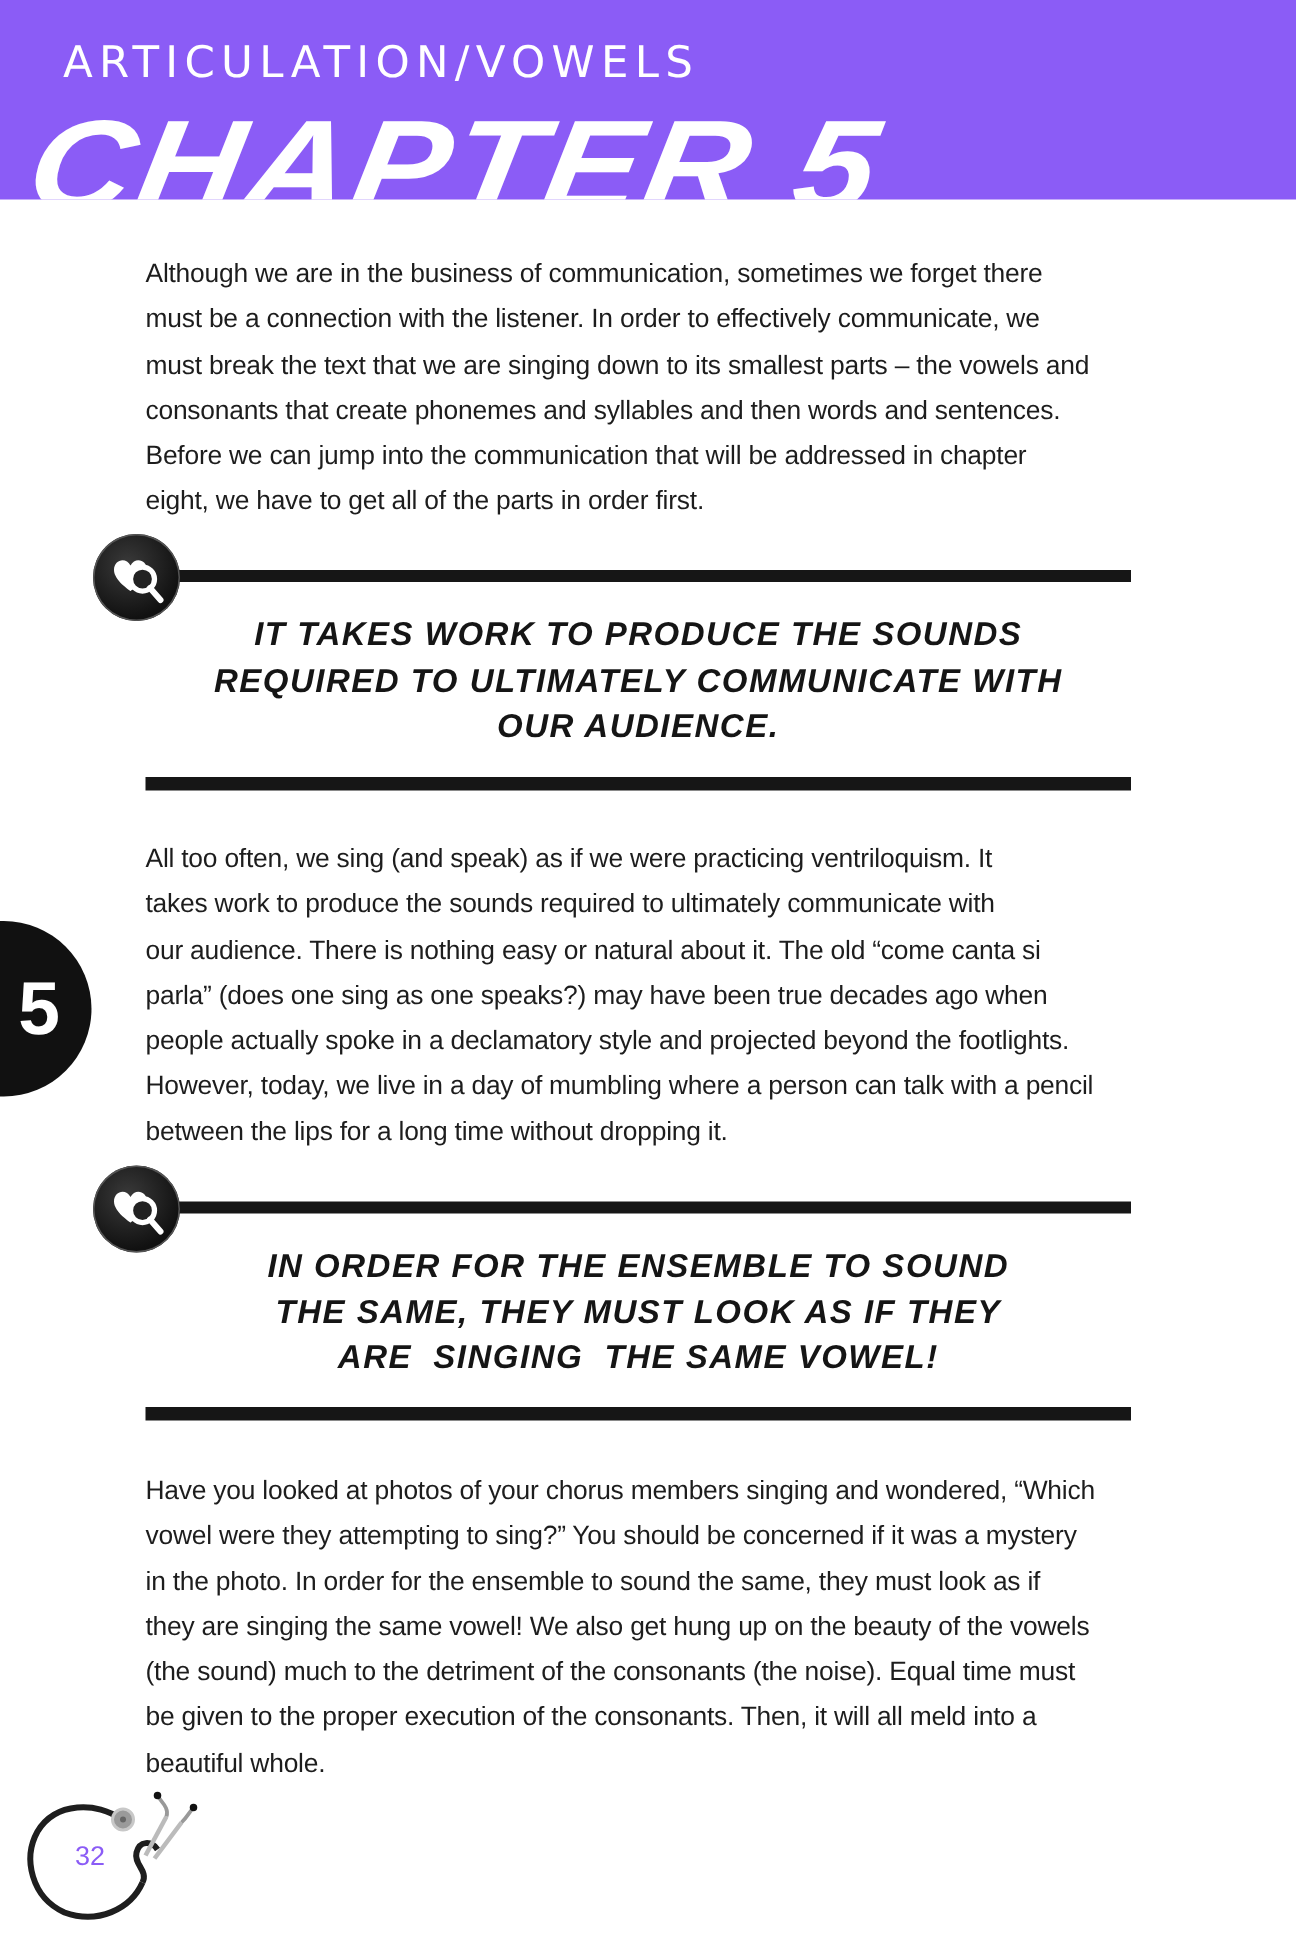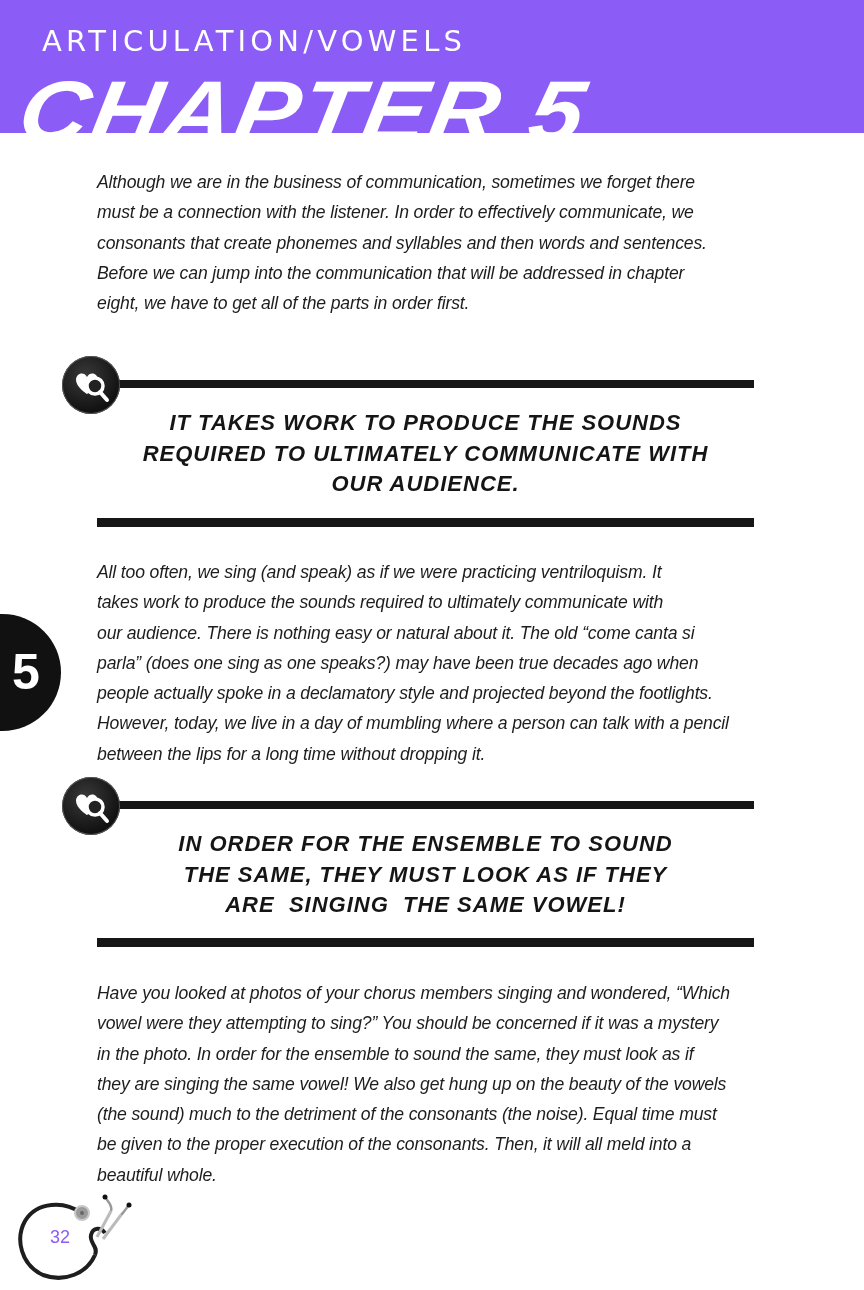--- a/index.html
+++ b/index.html
@@ -23,21 +23,21 @@
     color: #ffffff; font-family: "Liberation Sans", sans-serif;
     font-weight: bold; font-style: italic; font-size: 86px;
     letter-spacing: 2px; line-height: 86px; white-space: nowrap;
     transform: skewX(-10deg) scaleX(1.12); transform-origin: left top;
   }
   .para {
     position: absolute; left: 97px; width: 665px;
     font-family: "Liberation Sans", sans-serif; font-size: 17.6px;
     line-height: 30.3px; color: #1d1d1d; letter-spacing: -0.15px;
   }
-  .para .line { display: block; white-space: nowrap; font-style: italic; }
+  .para .line { display: block; white-space: nowrap; }
   .callout-icon {
     position: absolute; width: 58px; height: 58px; left: 62px;
     border-radius: 50%; background: radial-gradient(circle at 40% 35%, #3a3a3a, #111 70%);
     box-shadow: 0 0 0 1px #555 inset;
   }
   .callout-icon svg { position: absolute; left: 0; top: 0; }
   .rule-top {
     position: absolute; left: 112px; width: 642px; height: 8px; background: #161616;
   }
   .rule-bottom {
@@ -68,20 +68,21 @@
 <body>
 
 <div class="header-band">
   <div class="section-title">ARTICULATION/VOWELS</div>
   <div class="chapter-title">CHAPTER 5</div>
 </div>
 
 <div class="para" style="top:167px;">
   <span class="line">Although we are in the business of communication, sometimes we forget  there</span>
   <span class="line">must be a connection with the listener. In order to effectively communicate, we</span>
+  <span class="line">must break the text that we are singing down to its smallest parts – the vowels and</span>
   <span class="line">consonants that create phonemes and syllables and then words and sentences.</span>
   <span class="line">Before we can jump into the communication that will be addressed in chapter</span>
   <span class="line">eight, we have to get all of the parts in order first.</span>
 </div>
 
 <div>
   <div class="rule-top" style="top:380px;"></div>
   <div class="callout-icon" style="top:356px;">
     <svg width="58" height="58" viewBox="0 0 58 58">
       <path d="M14 24 C14 17, 22 15, 25 21 C28 15, 36 17, 36 24 C36 31, 25 38, 25 38 C25 38, 14 31, 14 24 Z" fill="#ffffff"></path>

